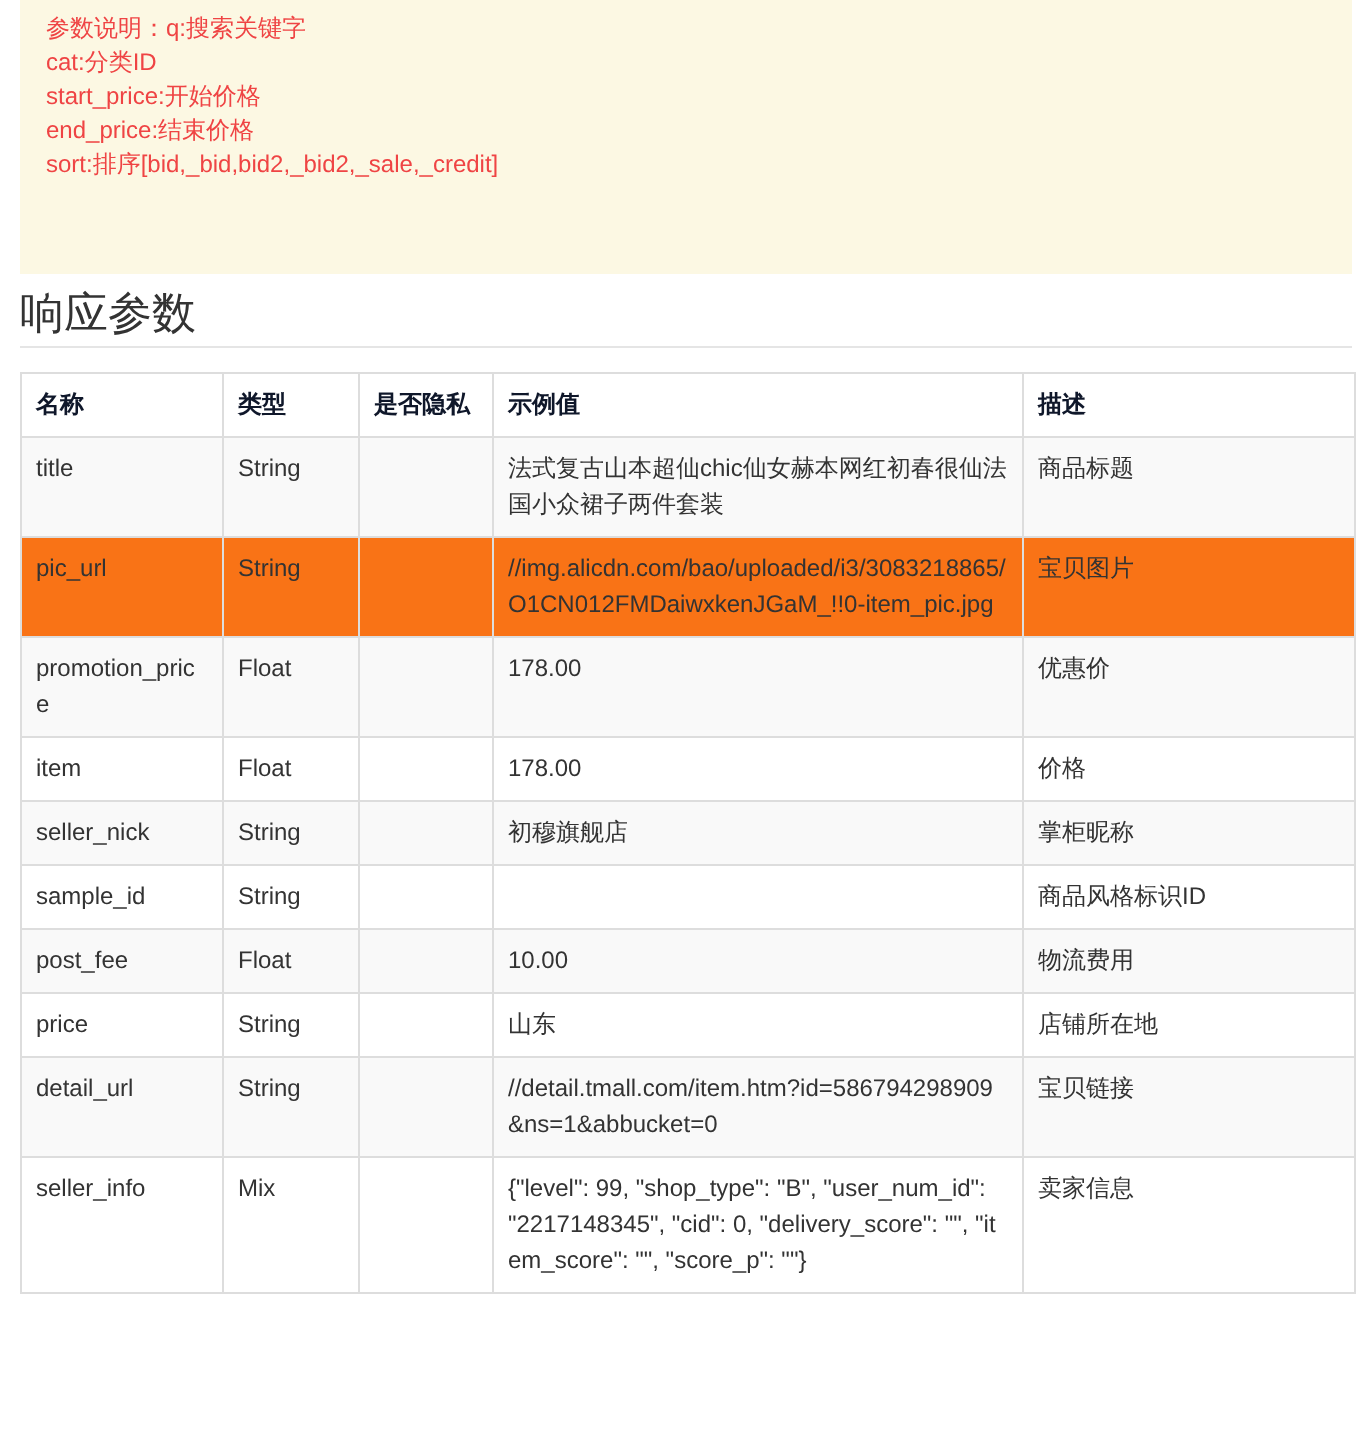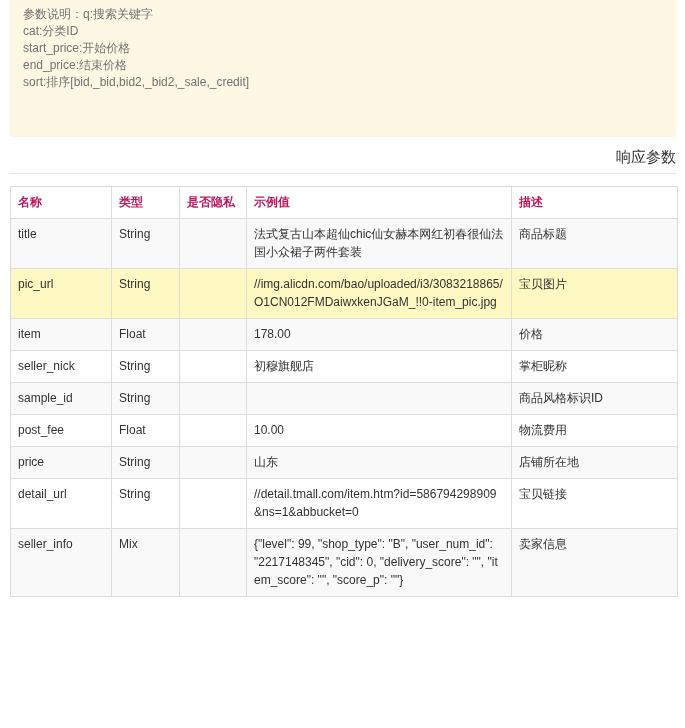--- a/index.html
+++ b/index.html
@@ -5,40 +5,40 @@
   html, body { margin: 0; padding: 0; background: #ffffff; }
   body {
     width: 685px; height: 728px; overflow: hidden;
     font-family: "Liberation Sans", "DejaVu Sans", sans-serif;
     font-size: 12px; color: #333333;
   }
   .note {
     position: absolute; left: 10px; top: 0; width: 666px; height: 137px;
     background: #fcf8e3;
     box-sizing: border-box; padding: 6px 0 0 13px;
-    line-height: 17px; color: #737373;
+    line-height: 17px; color: #ef4444;
   }
   .note .line { white-space: pre; }
   .section-title {
     position: absolute; left: 10px; top: 146px; width: 666px;
-    font-size: 15px; color: #333; line-height: 22px;
-    padding-bottom: 5px; border-bottom: 1px solid #e5e5e5; text-align: right;
+    font-size: 22px; color: #333; line-height: 22px;
+    padding-bottom: 5px; border-bottom: 1px solid #e5e5e5;
   }
   table.params {
     position: absolute; left: 10px; top: 186px; width: 667px;
     border-collapse: collapse; table-layout: fixed;
   }
   table.params th, table.params td {
     border: 1px solid #dddddd; padding: 6px 7px 7px 7px;
     vertical-align: top; text-align: left; line-height: 18px;
     word-break: break-all; font-size: 12px;
   }
-  table.params th { font-weight: bold; color: #be185d; height: 17px; }
+  table.params th { font-weight: bold; color: #0f172a; height: 17px; }
   table.params tbody tr:nth-child(odd) td { background: #f9f9f9; }
-  table.params tbody tr.hover td { background: #fef9c3; }
+  table.params tbody tr.hover td { background: #f97316; }
   td.single { height: 17px; }
 </style>
 </head>
 <body>
 
 <div class="note">
   <div class="line">参数说明：q:搜索关键字</div>
   <div class="line">cat:分类ID</div>
   <div class="line">start_price:开始价格</div>
   <div class="line">end_price:结束价格</div>
@@ -71,20 +71,27 @@
       <td></td>
       <td>法式复古山本超仙chic仙女赫本网红初春很仙法国小众裙子两件套装</td>
       <td>商品标题</td>
     </tr>
     <tr class="hover">
       <td>pic_url</td>
       <td>String</td>
       <td></td>
       <td>//img.alicdn.com/bao/uploaded/i3/3083218865/O1CN012FMDaiwxkenJGaM_!!0-item_pic.jpg</td>
       <td>宝贝图片</td>
+    </tr>
+    <tr>
+      <td>promotion_price</td>
+      <td>Float</td>
+      <td></td>
+      <td>178.00</td>
+      <td>优惠价</td>
     </tr>
     <tr>
       <td class="single">item</td>
       <td>Float</td>
       <td></td>
       <td>178.00</td>
       <td>价格</td>
     </tr>
     <tr>
       <td class="single">seller_nick</td>

